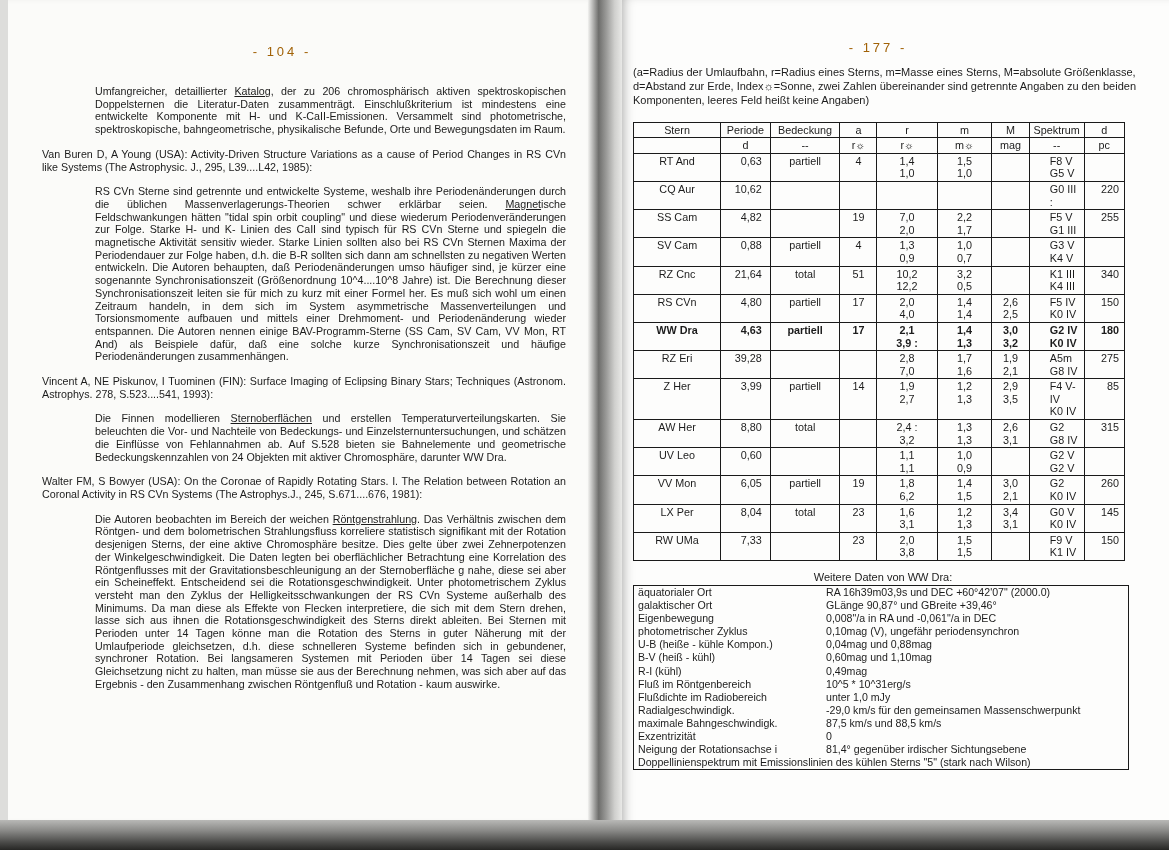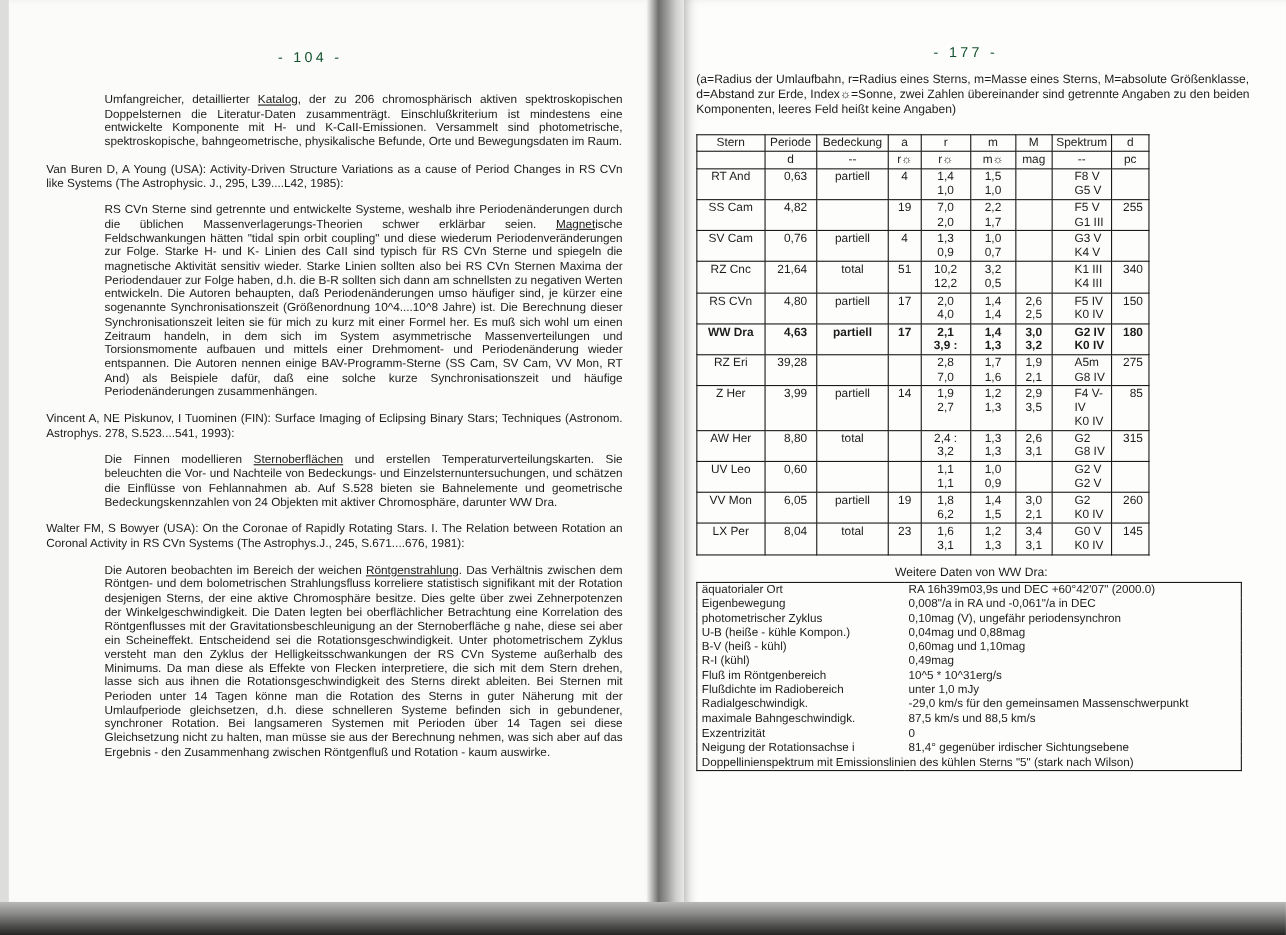--- a/index.html
+++ b/index.html
@@ -13,37 +13,37 @@
              box-shadow:inset -6px 0 10px -6px rgba(0,0,0,.25);}
   .page-right{left:622px;width:547px;height:832px;background:#fdfdfc;
               box-shadow:inset 8px 0 12px -7px rgba(0,0,0,.35);}
   .gutter{position:absolute;left:588px;top:0;width:38px;height:832px;
           background:linear-gradient(90deg,#f2f2f0 0%,#6e6e6c 28%,#9a9a98 48%,#cfcfcd 70%,#f6f6f4 100%);}
   .bottom-band{position:absolute;left:0;top:820px;width:1169px;height:30px;
           background:linear-gradient(180deg,#b9b9b7 0%,#8a8a88 35%,#4a4a48 75%,#262624 100%);}
   .edge-strip{position:absolute;left:0;top:0;width:8px;height:850px;background:#dddddb;}
 
   
-  .pagenum{font-size:13px;letter-spacing:3px;color:#14532d;}
+  .pagenum{font-size:13px;letter-spacing:3px;color:#a16207;}
   .page-left .pagenum{text-align:center;padding:44px 40px 0 0;}
   .textcol{padding:26px 30px 0 34px;font-size:10.7px;line-height:12.7px;text-align:justify;}
   .textcol p{margin:0 0 12px 0;}
   .textcol p.indent{margin-left:53px;}
   .textcol p.cite{margin-left:0;}
   .u{text-decoration:underline;}
 
   
   .page-right .pagenum{text-align:center;padding:40px 35px 0 0;}
   .r-content{padding:0 14px 0 11px;}
   .r-title{text-align:center;font-size:14.5px;margin-top:26px;letter-spacing:.2px;}
   .r-title .b{font-weight:bold;}
   .r-intro{font-size:11px;line-height:14.2px;margin-top:10px;width:505px;}
 
   table{border-collapse:collapse;}
-  .main-table{margin-top:14px;width:412px;font-size:10.8px;line-height:12.6px;
+  .main-table{margin-top:14px;width:492px;font-size:10.8px;line-height:12.6px;
               border:1.5px solid #1a1a1a;}
   .main-table th,.main-table td{border:1px solid #1a1a1a;padding:1px 3px;
               font-weight:normal;vertical-align:top;}
   .main-table thead th{text-align:center;}
   .main-table td.c0{text-align:center;}
   .main-table td.c1{text-align:right;padding-right:8px;}
   .main-table td.c2,.main-table td.c3,.main-table td.c4,
   .main-table td.c5,.main-table td.c6{text-align:center;}
   .main-table td.c7{text-align:left;padding-left:20px;}
   .main-table td.c8{text-align:right;padding-right:5px;}
@@ -123,33 +123,44 @@
               <td class="c1">0,63</td>
               <td class="c2">partiell</td>
               <td class="c3">4</td>
               <td class="c4">1,4<br>1,0</td>
               <td class="c5">1,5<br>1,0</td>
               <td class="c6"></td>
               <td class="c7">F8 V<br>G5 V</td>
               <td class="c8"></td>
             </tr>
             <tr>
+              <td class="c0">CQ Aur</td>
+              <td class="c1">10,62</td>
+              <td class="c2"></td>
+              <td class="c3"></td>
+              <td class="c4"></td>
+              <td class="c5"></td>
+              <td class="c6"></td>
+              <td class="c7">G0 III :</td>
+              <td class="c8">220</td>
+            </tr>
+            <tr>
               <td class="c0">SS Cam</td>
               <td class="c1">4,82</td>
               <td class="c2"></td>
               <td class="c3">19</td>
               <td class="c4">7,0<br>2,0</td>
               <td class="c5">2,2<br>1,7</td>
               <td class="c6"></td>
               <td class="c7">F5 V<br>G1 III</td>
               <td class="c8">255</td>
             </tr>
             <tr>
               <td class="c0">SV Cam</td>
-              <td class="c1">0,76</td>
+              <td class="c1">0,88</td>
               <td class="c2">partiell</td>
               <td class="c3">4</td>
               <td class="c4">1,3<br>0,9</td>
               <td class="c5">1,0<br>0,7</td>
               <td class="c6"></td>
               <td class="c7">G3 V<br>K4 V</td>
               <td class="c8"></td>
             </tr>
             <tr>
               <td class="c0">RZ Cnc</td>
@@ -243,29 +254,44 @@
               <td class="c0">LX Per</td>
               <td class="c1">8,04</td>
               <td class="c2">total</td>
               <td class="c3">23</td>
               <td class="c4">1,6<br>3,1</td>
               <td class="c5">1,2<br>1,3</td>
               <td class="c6">3,4<br>3,1</td>
               <td class="c7">G0 V<br>K0 IV</td>
               <td class="c8">145</td>
             </tr>
+            <tr>
+              <td class="c0">RW UMa</td>
+              <td class="c1">7,33</td>
+              <td class="c2"></td>
+              <td class="c3">23</td>
+              <td class="c4">2,0<br>3,8</td>
+              <td class="c5">1,5<br>1,5</td>
+              <td class="c6"></td>
+              <td class="c7">F9 V<br>K1 IV</td>
+              <td class="c8">150</td>
+            </tr>
           </tbody>
       </table>
 
       <div class="details-heading">Weitere Daten von WW Dra:</div>
       <table class="details-table">
         <tbody id="details-table-body">
             <tr>
               <td class="lbl">äquatorialer Ort</td>
               <td>RA 16h39m03,9s und DEC +60°42'07" (2000.0)</td>
+            </tr>
+            <tr>
+              <td class="lbl">galaktischer Ort</td>
+              <td>GLänge 90,87° und GBreite +39,46°</td>
             </tr>
             <tr>
               <td class="lbl">Eigenbewegung</td>
               <td>0,008"/a in RA und -0,061"/a in DEC</td>
             </tr>
             <tr>
               <td class="lbl">photometrischer Zyklus</td>
               <td>0,10mag (V), ungefähr periodensynchron</td>
             </tr>
             <tr>

